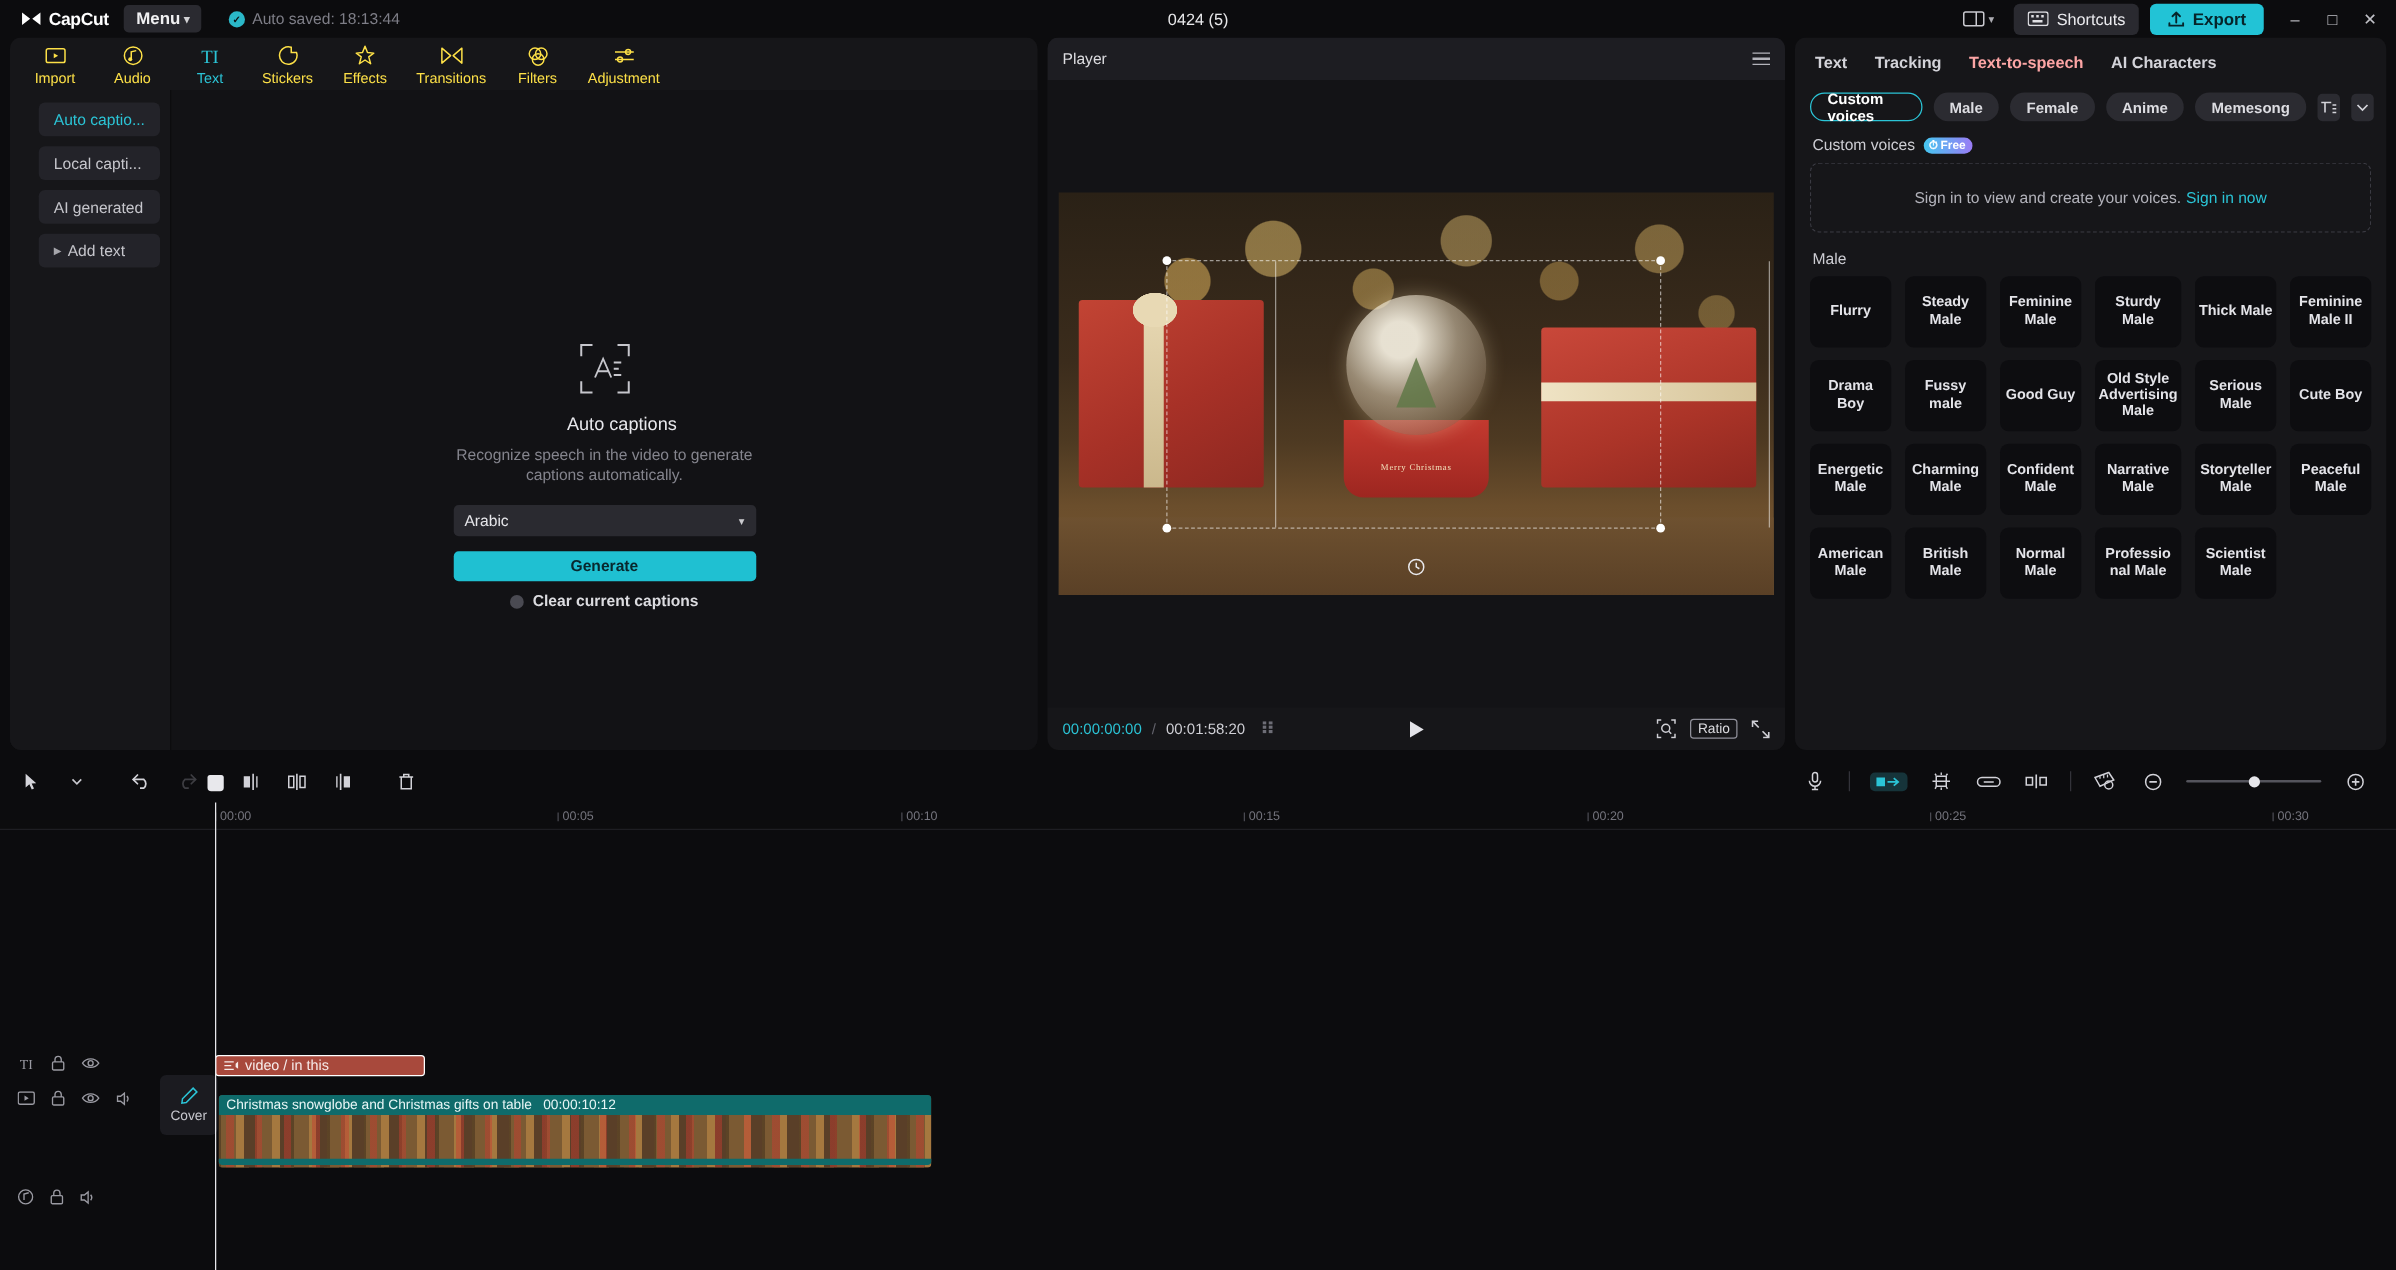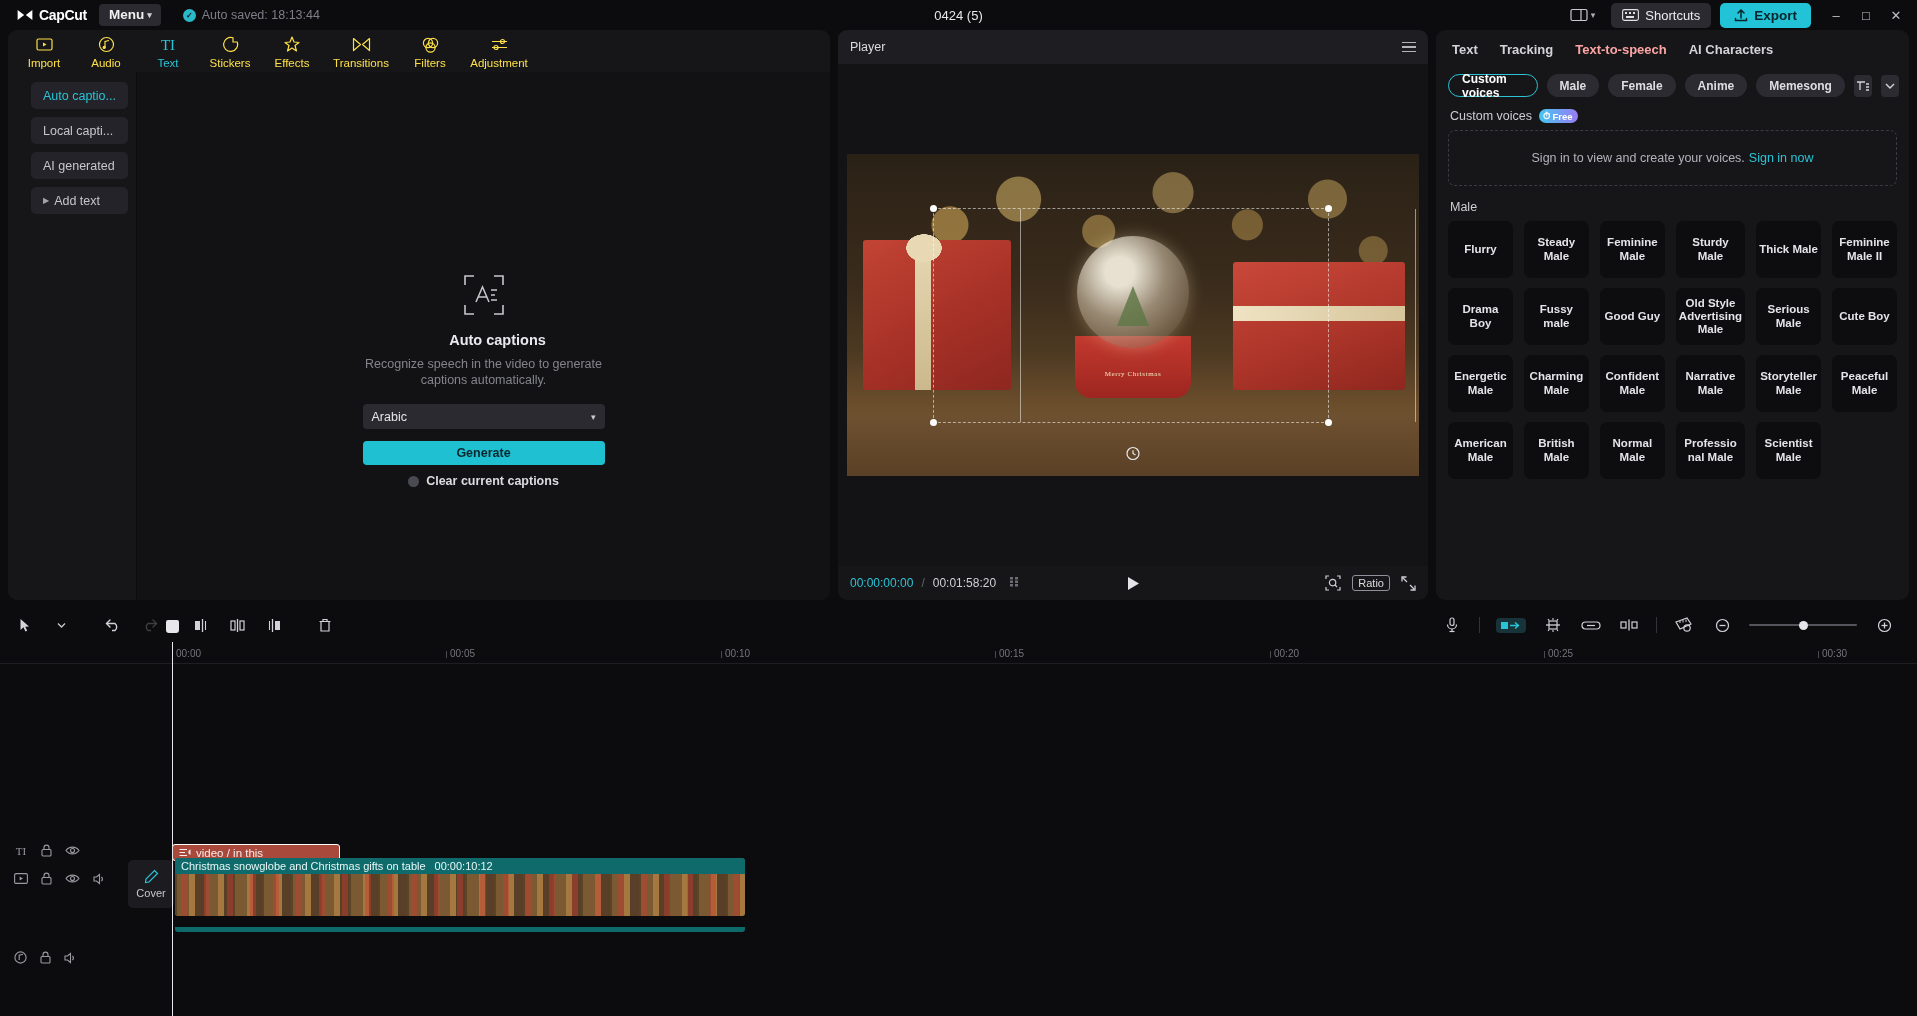--- a/index.html
+++ b/index.html
@@ -90,21 +90,21 @@
   .subitem.active { color:#2bc4d6; }
   .subitem .tri { font-size:8px; margin-right:5px; opacity:.8; }
 
   .centerpanel {
     flex:1; background:#121215; border-left:1px solid #0c0c0e;
     display:flex; align-items:flex-start; justify-content:center;
     padding-top:200px;
   }
   .autocap { width:242px; display:flex; flex-direction:column; align-items:center; }
   .cap-icon { width:46px; height:46px; margin-bottom:14px; }
-  .cap-title { font-size:14.5px; font-weight:700; color:#e9e9ed; margin-bottom:9px;margin-left:28px; }
+  .cap-title { font-size:14.5px; font-weight:400; color:#e9e9ed; margin-bottom:9px;margin-left:28px; }
   .cap-desc { font-size:12.5px; color:#84848d; text-align:center; line-height:1.25; margin-bottom:16px; }
   .lang-select {
     width:100%; height:25px; background:#2a2a30; border-radius:4px;
     display:flex; align-items:center; justify-content:space-between;
     padding:0 9px; font-size:12.5px; color:#e6e6ea; cursor:pointer; margin-bottom:12px;
   }
   .gen-btn {
     width:100%; height:24px; background:#1fc0d2; border-radius:4px;
     display:flex; align-items:center; justify-content:center;
     font-size:12.5px; font-weight:700; color:#08282e; cursor:pointer; margin-bottom:9px;
@@ -273,21 +273,21 @@
   .playhead { position:absolute; left:0; top:-22px; bottom:0; width:1px; background:#e8e8ec; z-index:5; }
   .playhead-top { position:absolute; left:-6px; top:-22px; width:13px;height:13px;background:#e8e8ec;
                   border-radius:2px 2px 3px 3px; }
   .clip-text {
     position:absolute; left:0; top:180px; width:168px; height:17px;
     background:#a8493c; border:1px solid #ffffff; border-radius:3px;
     display:flex; align-items:center; gap:5px; padding:0 6px;
     font-size:11.5px; color:#f7eceb; cursor:pointer;
   }
   .clip-video {
-    position:absolute; left:3px; top:194px; width:570px; height:58px;
+    position:absolute; left:3px; top:212px; width:570px; height:58px;
     border-radius:3px; overflow:hidden; cursor:pointer;
     background:repeating-linear-gradient(90deg,#6b4c2c 0 12px,#8a6336 12px 24px,#4d3a26 24px 36px);
   }
   .clip-video-head {
     height:16px; background:#0f6b6b; display:flex; align-items:center; gap:9px;
     padding:0 6px; font-size:11px; color:#e8f6f6;
   }
   .clip-video-body {
     height:42px;
     background:

